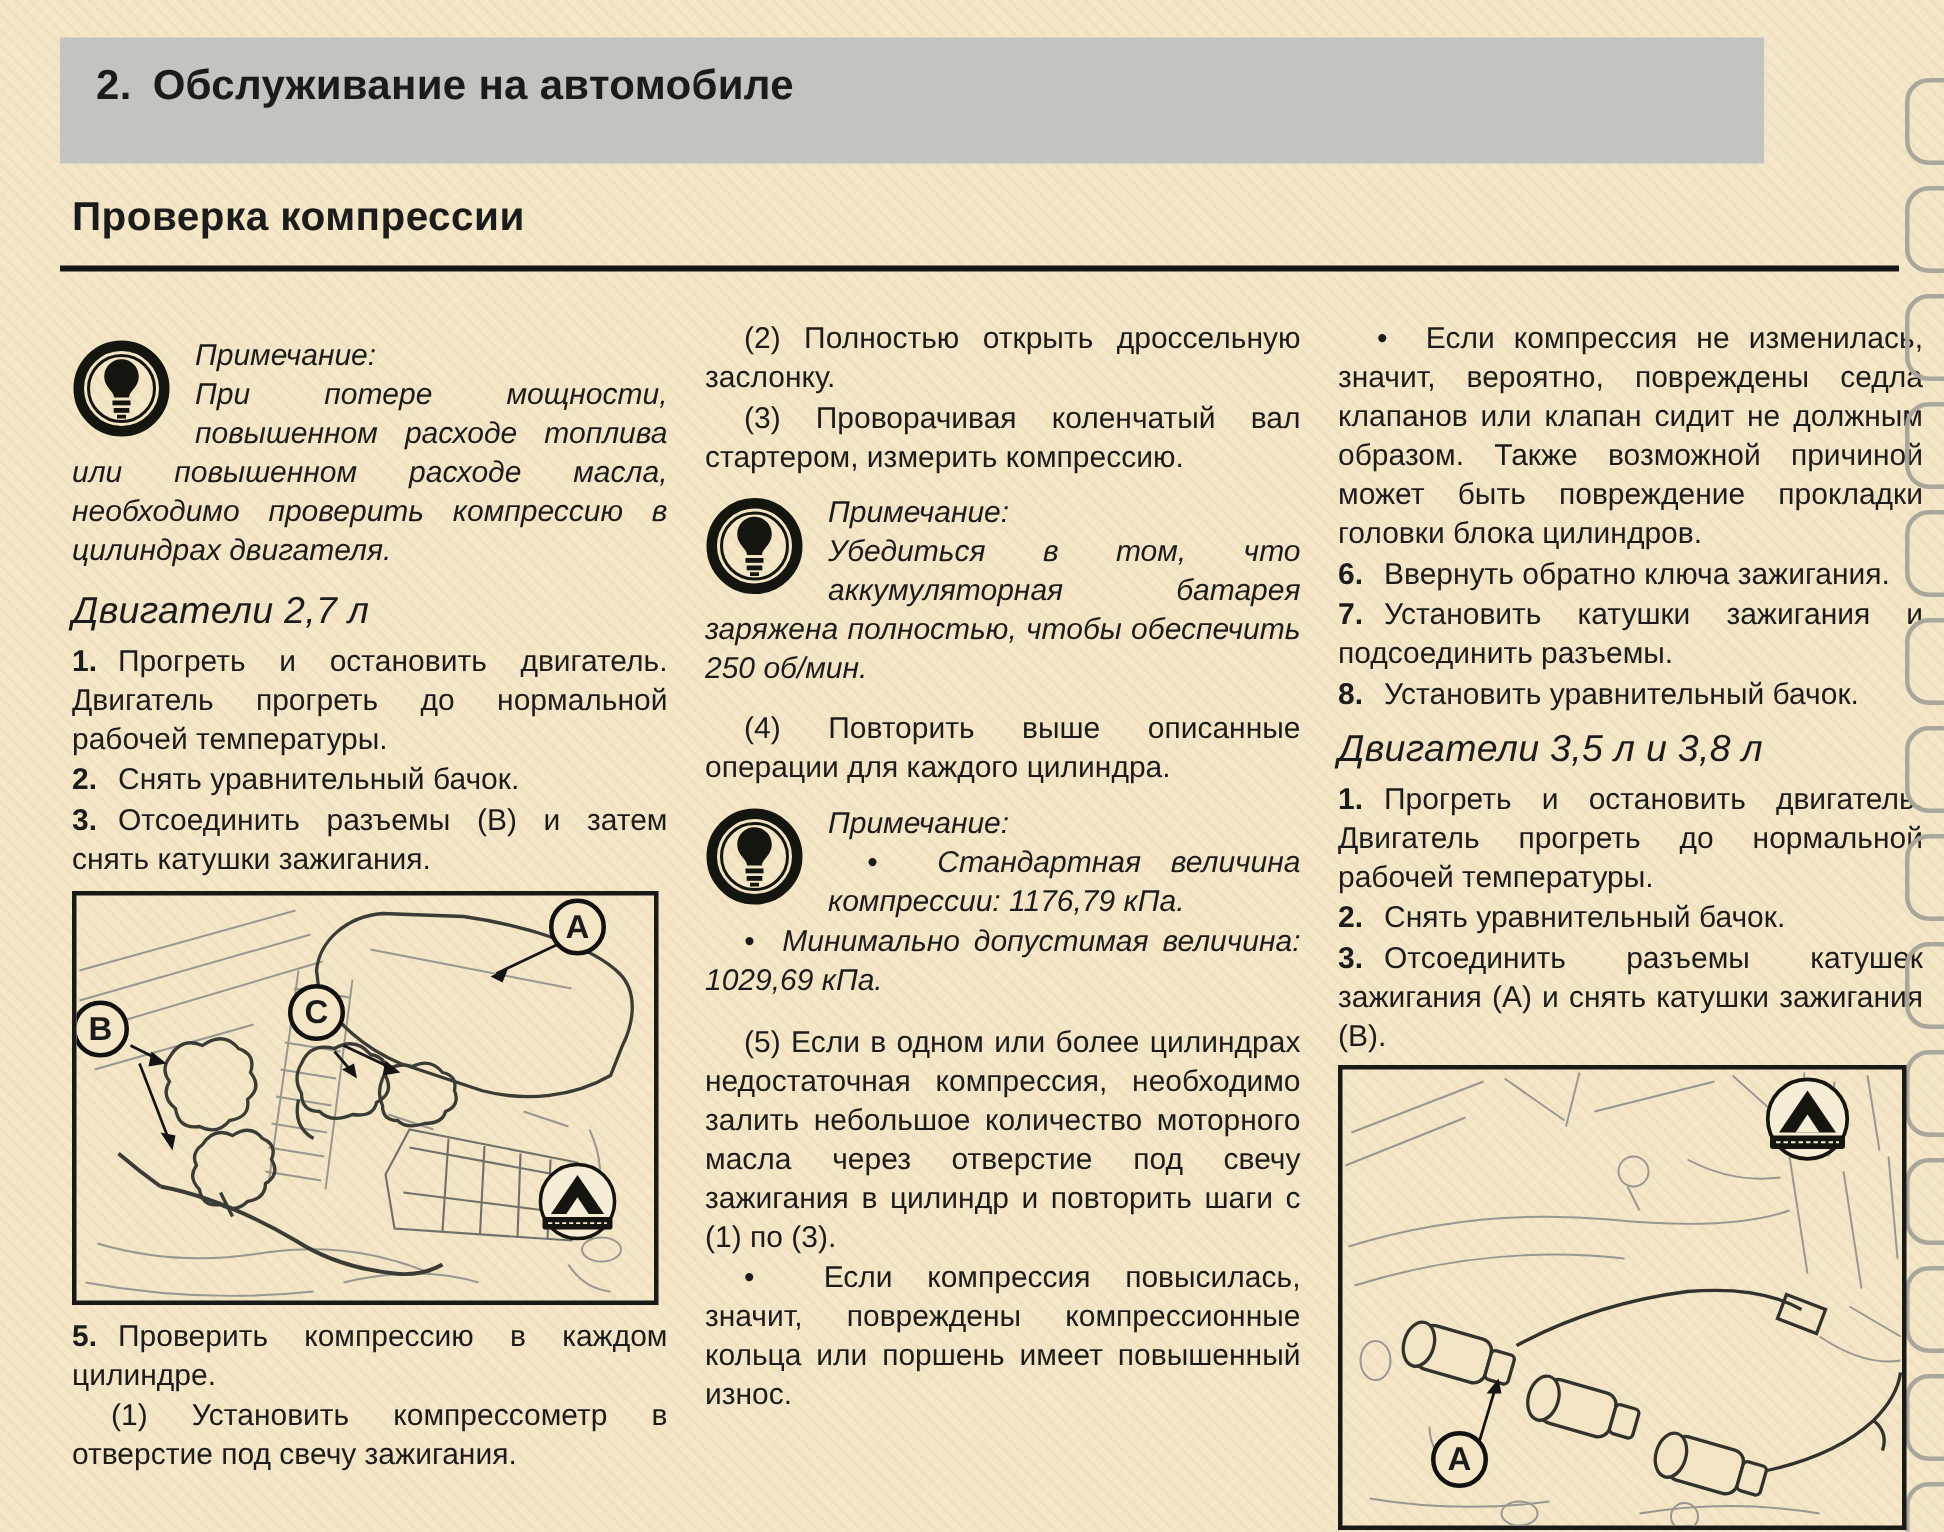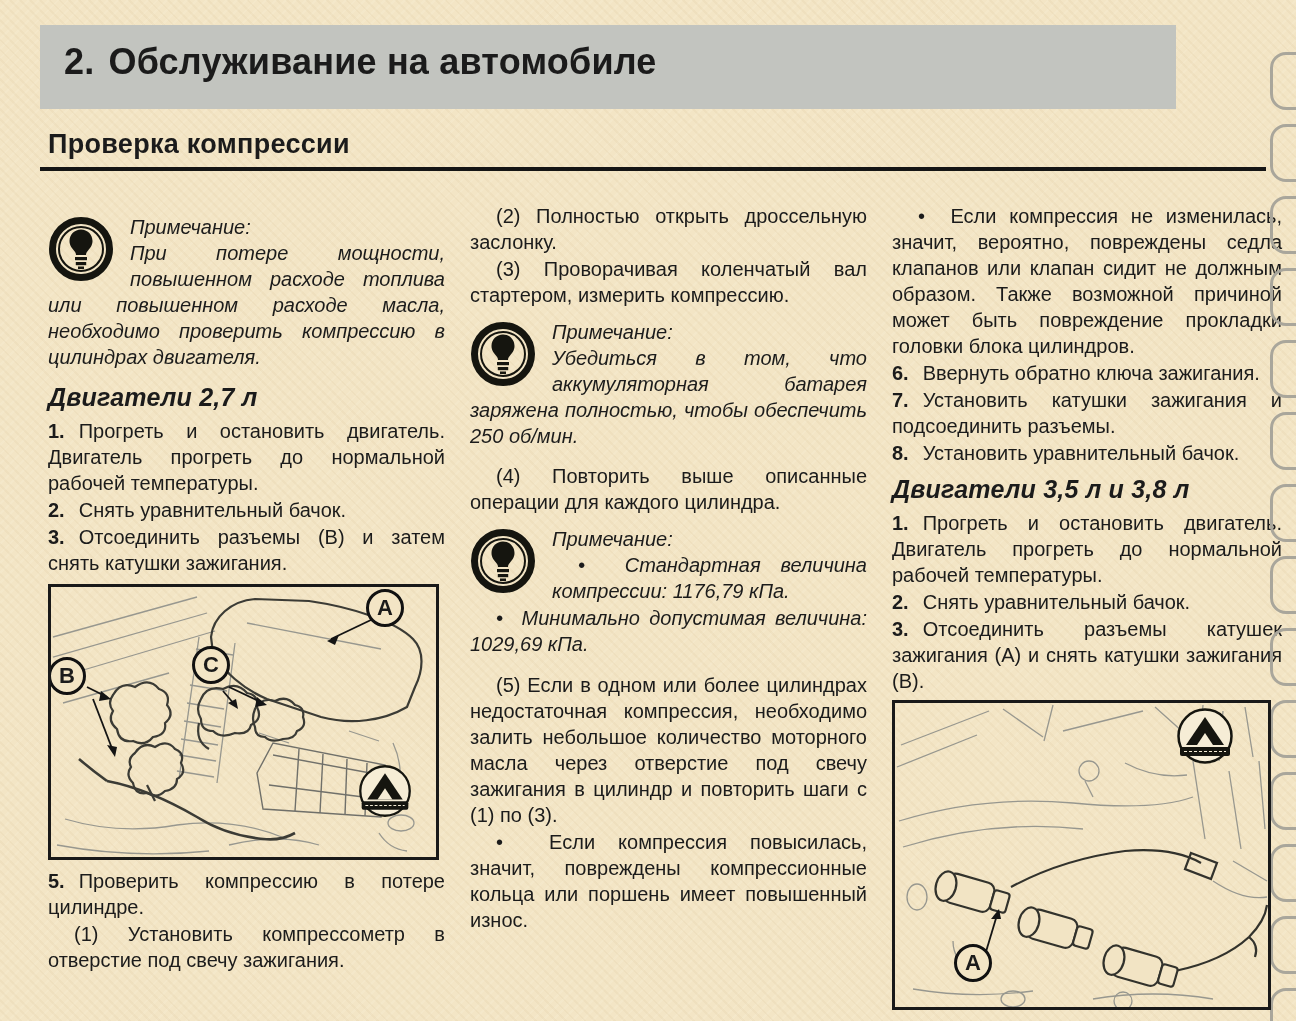--- a/index.html
+++ b/index.html
@@ -14,41 +14,41 @@
     background-image:
       repeating-linear-gradient(45deg, rgba(203,176,128,.10) 0 2px, transparent 2px 7px),
       repeating-linear-gradient(-45deg, rgba(255,250,236,.12) 0 2px, transparent 2px 7px);
     font-family:"Liberation Sans","DejaVu Sans",sans-serif;
     color:var(--ink,#1b1b1b);
   }
   .header-bar{
     margin:25px 0 0 40px;width:1136px;height:84px;
     background:var(--header-bar,#c2c4bf);
     padding:16px 0 0 24px;
-    font-size:36px;font-weight:bold;letter-spacing:.2px;
+    font-size:28px;font-weight:bold;letter-spacing:.2px;
   }
   .header-bar .num{margin-right:14px;}
   .page-title{
     margin:20px 0 0 40px;width:1226px;
-    padding:0 0 7px 8px;border-bottom:4px solid #151515;
+    padding:0 0 17px 8px;border-bottom:4px solid #151515;
     font-size:27px;font-weight:bold;letter-spacing:.3px;
   }
   .columns{display:flex;gap:25px;margin:32px 0 0 48px;}
   .col{width:397px;font-size:20px;line-height:26px;text-align:justify;}
   .col.c3{width:390px;}
   p{margin:0 0 1px 0;}
   .step .n{margin-right:14px;}
   .para{text-indent:26px;}
   .note{margin:11px 0 14px 0;}
   .note::after{content:"";display:block;clear:both;}
   .note-icon{float:left;width:66px;height:66px;margin:2px 16px 4px 0;}
   .note-icon svg{width:100%;height:100%;display:block;}
   .note-label,.note-body,.note-bullet{font-style:italic;}
   .note-bullet{text-indent:26px;margin:0 0 1px 0;}
-  h2{font-size:25px;font-style:italic;font-weight:bold;letter-spacing:.2px;margin:8px 0 6px 0;text-align:left;}
+  h2{font-size:25px;font-style:italic;font-weight:normal;letter-spacing:.2px;margin:8px 0 6px 0;text-align:left;}
   h2.eng27{margin:14px 0 8px 0;}
   h2.eng35{margin:10px 0 8px 0;}
   .figure{
     position:relative;border:3px solid #191919;background:transparent;
     overflow:hidden;
   }
   .fig1{width:391px;height:276px;margin:8px 0 8px 0;}
   .fig2{width:379px;height:310px;margin:6px 0 0 0;}
   .figure svg.art{position:absolute;inset:0;width:100%;height:100%;}
   .callout{
@@ -194,21 +194,21 @@
       <div class="callout" style="left:315px;top:2px;">A</div>
       <div class="callout" style="left:-3px;top:70px;">B</div>
       <div class="callout" style="left:141px;top:59px;">C</div>
       <div class="wm" style="left:306px;top:176px;width:56px;height:56px;">
         <svg viewBox="0 0 60 60">
             <use href="#wm-logo"></use>
           </svg>
       </div>
     </div>
 
-    <p class="step"><b class="n">5.</b><span>Проверить компрессию в потере цилиндре.</span></p>
+    <p class="step"><b class="n">5.</b><span>Проверить компрессию в каждом цилиндре.</span></p>
     <p class="para">(1) Установить компрессометр в отверстие под свечу зажигания.</p>
   </div>
 
   <div class="col c2">
     <p class="para">(2) Полностью открыть дроссельную заслонку.</p>
     <p class="para">(3) Проворачивая коленчатый вал стартером, измерить компрессию.</p>
 
     <div class="note">
       <span class="note-icon">
         <svg viewBox="0 0 66 66">

